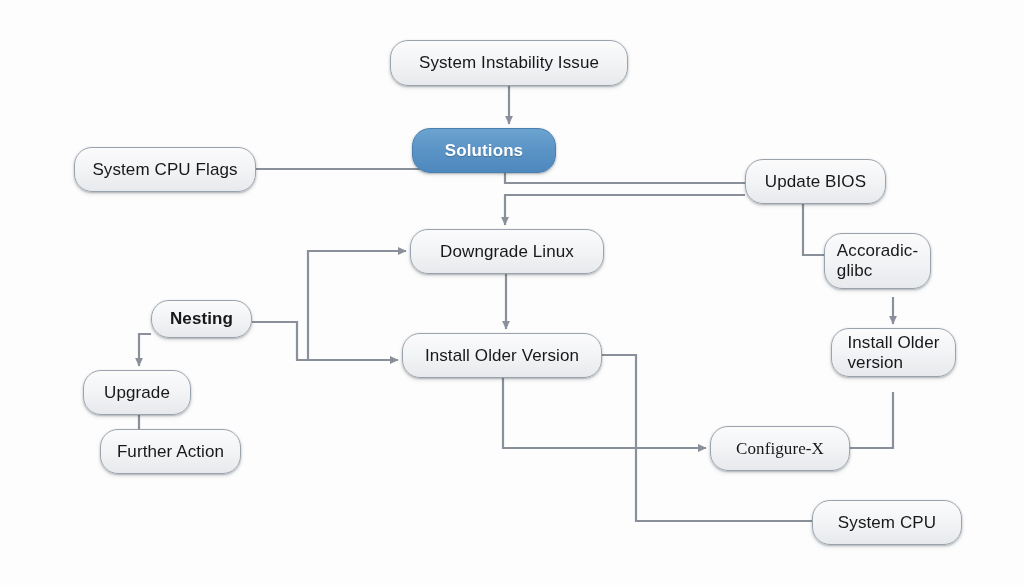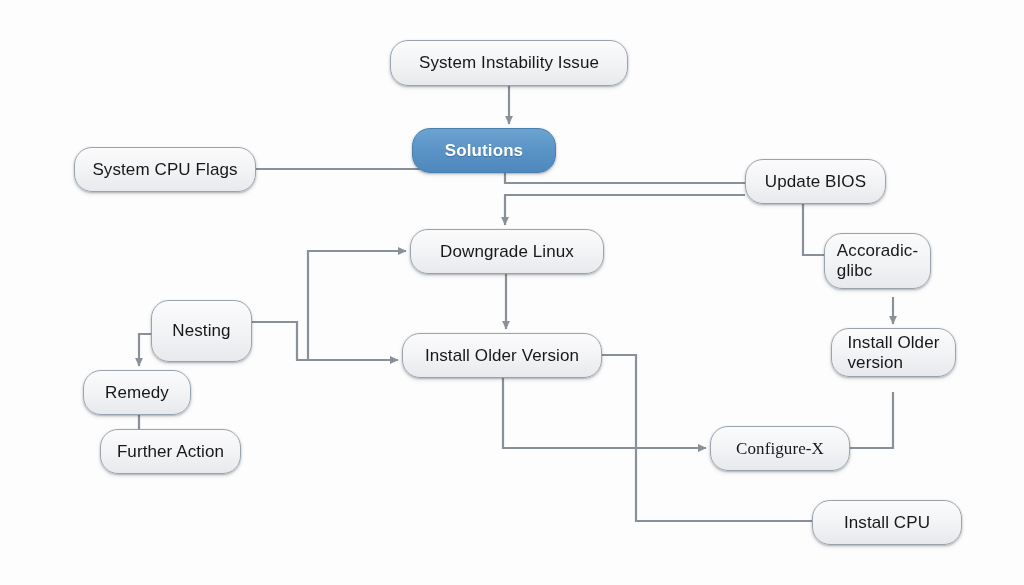--- a/index.html
+++ b/index.html
@@ -96,36 +96,36 @@
       <div class="node" style="left: 745px; top: 159px; width: 141px; height: 45px;">
         <span class="label">Update BIOS</span>
       </div>
       <div class="node" style="left: 410px; top: 229px; width: 194px; height: 45px;">
         <span class="label">Downgrade Linux</span>
       </div>
       <div class="node" style="left: 796px; top: 233px; width: 107px; height: 56px; margin-left: 28px;">
         <span class="label">Accoradic-
 glibc</span>
       </div>
-      <div class="node" style="left: 151px; top: 300px; width: 101px; height: 62px;">
+      <div class="node" style="left: 151px; top: 300px; width: 101px; height: 38px; font-weight: bold;">
         <span class="label">Nesting</span>
       </div>
       <div class="node" style="left: 402px; top: 333px; width: 200px; height: 45px;">
         <span class="label">Install Older Version</span>
       </div>
       <div class="node" style="left: 831px; top: 328px; width: 125px; height: 49px;">
         <span class="label">Install Older
 version</span>
       </div>
       <div class="node" style="left: 83px; top: 370px; width: 108px; height: 45px;">
-        <span class="label">Remedy</span>
+        <span class="label">Upgrade</span>
       </div>
       <div class="node" style="left: 710px; top: 426px; width: 140px; height: 45px; font-family: Liberation Serif, serif;">
         <span class="label">Configure-X</span>
       </div>
       <div class="node" style="left: 100px; top: 429px; width: 141px; height: 45px;">
         <span class="label">Further Action</span>
       </div>
       <div class="node" style="left: 812px; top: 500px; width: 150px; height: 45px;">
-        <span class="label">Install CPU</span>
+        <span class="label">System CPU</span>
       </div>
     </div>
 </div>
 
 </body></html>

